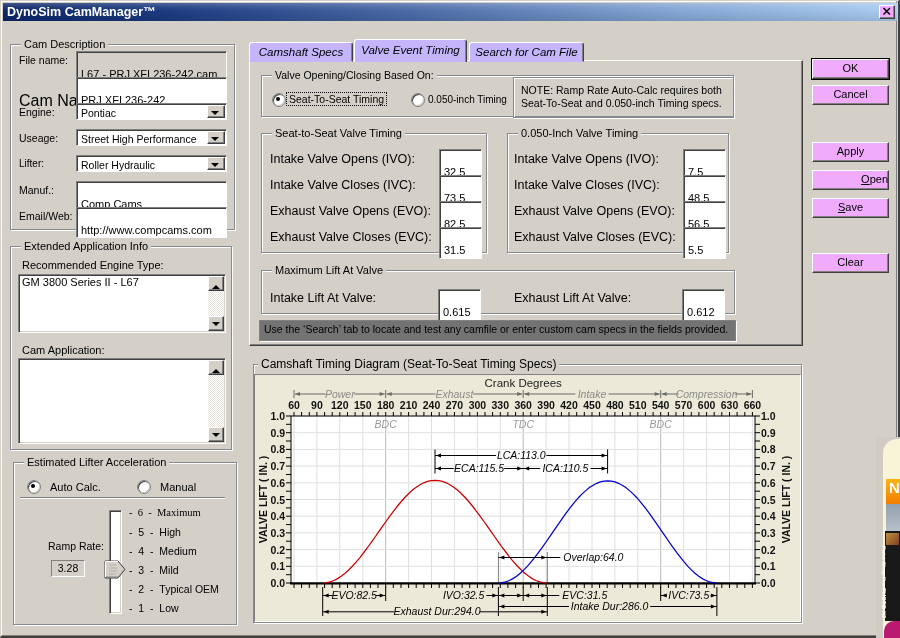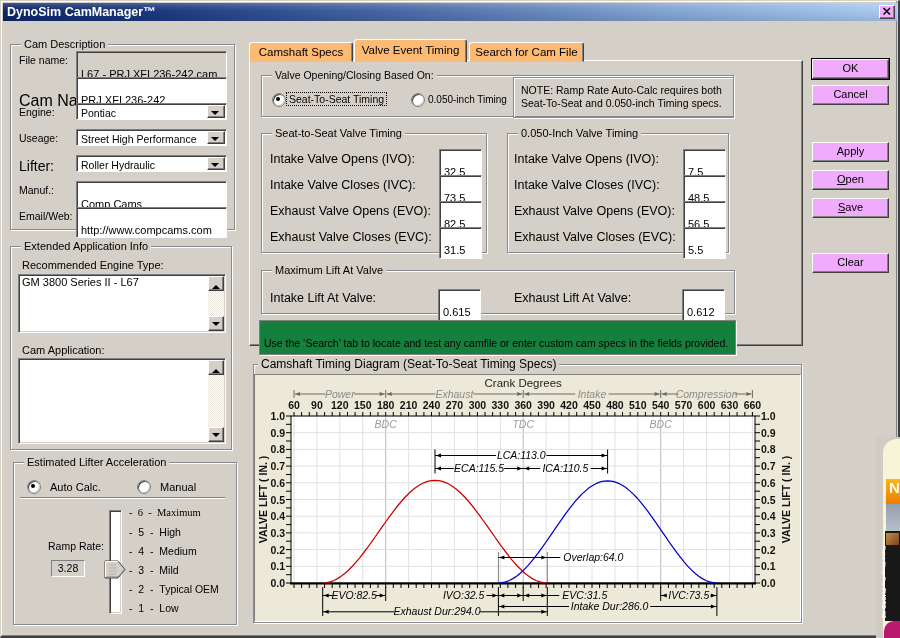--- a/index.html
+++ b/index.html
@@ -21,22 +21,22 @@
 .ddtxt{position:absolute;left:4px;top:3px;white-space:nowrap;font-size:10.5px;}
 .ddbtn{position:absolute;right:1px;top:1px;width:16px;bottom:1px;background:#d4d0c8;
        border:1px solid;border-color:#fff #404040 #404040 #fff;box-shadow:inset -1px -1px 0 #808080;}
 .tri{position:absolute;left:3px;top:5px;width:0;height:0;border:4px solid transparent;border-top-color:#000;}
 .sb{position:absolute;right:1px;top:1px;bottom:1px;width:16px;
     background-color:#e8e4dc;background-image:linear-gradient(45deg,#fff 25%,transparent 25%,transparent 75%,#fff 75%),linear-gradient(45deg,#fff 25%,transparent 25%,transparent 75%,#fff 75%);background-size:2px 2px;background-position:0 0,1px 1px;}
 .sbb{position:absolute;left:0;width:14px;height:13px;background:#d4d0c8;border:1px solid;
      border-color:#fff #404040 #404040 #fff;box-shadow:inset -1px -1px 0 #808080;}
 .utri{position:absolute;left:3px;top:4px;width:0;height:0;border:4px solid transparent;border-bottom-color:#000;}
 .dtri{position:absolute;left:3px;top:5px;width:0;height:0;border:4px solid transparent;border-top-color:#000;}
-.tab{position:absolute;background:#fdba74;border:1px solid;border-color:#fff #404040 transparent #fff;
-     box-shadow:inset -1px 0 0 #808080;border-radius:3px 3px 0 0;text-align:center;font-size:11.5px;}
+.tab{position:absolute;background:#c4b5fd;border:1px solid;border-color:#fff #404040 transparent #fff;
+     box-shadow:inset -1px 0 0 #808080;border-radius:3px 3px 0 0;text-align:center;font-size:11.5px;font-style:italic;}
 </style></head><body>
 <div class="abs" style="left:0;top:0;width:897px;height:635px;border:1px solid;border-right-width:2px;border-bottom-width:2px;border-color:#d4d0c8 #404040 #404040 #d4d0c8;"></div>
 <div class="abs" style="left:1px;top:1px;width:894px;height:633px;border:1px solid;border-color:#fff #808080 #808080 #fff;"></div>
 <div class="abs" style="left:3px;top:3px;width:894px;height:18px;background:linear-gradient(180deg,rgba(255,255,255,.22) 0,rgba(255,255,255,.08) 22%,rgba(255,255,255,0) 45%,rgba(0,0,0,.10) 100%),linear-gradient(90deg,#0d2668 0%,#1c3a80 18%,#4a6aa6 45%,#84a6d4 75%,#aacbf0 100%);"></div>
 <div class="abs" style="left:7px;top:5px;color:#fff;font-weight:bold;font-size:12.5px;">DynoSim CamManager™</div>
 <div class="btn" style="left:879px;top:5px;width:14px;height:12px;"><svg width="14" height="12" viewBox="0 0 14 12">
       <path d="M3.5 2 L10 8.5 M10 2 L3.5 8.5" stroke="#000" stroke-width="1.5"></path>
     </svg></div>
 <div class="abs group" style="left:10px;top:44px;width:223px;height:184px;">
     <span class="gtitle" style="left:10px;font-size:11px;">Cam Description</span>
@@ -52,21 +52,21 @@
       <span class="tri"></span>
     </span>
   </div>
 <div class="lbl" style="left:19px;top:132px;font-size:10.5px;">Useage:</div>
 <div class="dd" style="left:76px;top:129px;width:149px;height:15px;">
     <span class="ddtxt">Street High Performance</span>
     <span class="ddbtn">
       <span class="tri"></span>
     </span>
   </div>
-<div class="lbl" style="left:19px;top:158px;font-size:14px;">Lifter:</div>
+<div class="lbl" style="left:19px;top:158px;font-size:10px;">Lifter:</div>
 <div class="dd" style="left:76px;top:155px;width:149px;height:15px;">
     <span class="ddtxt">Roller Hydraulic</span>
     <span class="ddbtn">
       <span class="tri"></span>
     </span>
   </div>
 <div class="lbl" style="left:19px;top:184px;font-size:10.5px;">Manuf.:</div>
 <div class="field" style="left:76px;top:181px;width:145px;height:13px;background:#fff;">Comp Cams</div>
 <div class="lbl" style="left:19px;top:210px;font-size:10.5px;">Email/Web:</div>
 <div class="field" style="left:76px;top:207px;width:145px;height:13px;background:#fff;">http://www.compcams.com</div>
@@ -157,26 +157,26 @@
 <div class="field" style="left:683px;top:201px;width:37px;height:14px;background:#fff;">56.5</div>
 <div class="lbl" style="left:514px;top:230px;font-size:12.5px;">Exhaust Valve Closes (EVC):</div>
 <div class="field" style="left:683px;top:227px;width:37px;height:14px;background:#fff;">5.5</div>
 <div class="abs group" style="left:261px;top:270px;width:472px;height:42px;">
     <span class="gtitle" style="left:10px;font-size:11px;">Maximum Lift At Valve</span>
   </div>
 <div class="lbl" style="left:270px;top:291px;font-size:12.5px;">Intake Lift At Valve:</div>
 <div class="field" style="left:438px;top:289px;width:37px;height:14px;background:#fff;">0.615</div>
 <div class="lbl" style="left:514px;top:291px;font-size:12.5px;">Exhaust Lift At Valve:</div>
 <div class="field" style="left:682px;top:289px;width:37px;height:14px;background:#fff;">0.612</div>
-<div class="abs" style="left:259px;top:320px;width:471px;height:17px;background:#15803d;border:1px solid #808080;box-shadow:1px 1px 0 #fff;padding-top:16px;padding-left:4px;white-space:nowrap;font-size:10.5px;">Use the ‘Search’ tab to locate and test any camfile or enter custom cam specs in the fields provided.</div>
+<div class="abs" style="left:259px;top:320px;width:471px;height:17px;background:#737373;border:1px solid #808080;box-shadow:1px 1px 0 #fff;padding-top:2px;padding-left:4px;white-space:nowrap;font-size:10.5px;">Use the ‘Search’ tab to locate and test any camfile or enter custom cam specs in the fields provided.</div>
 <div class="abs" style="left:811px;top:58px;width:77px;height:20px;border:1px solid #000;"></div>
 <div class="btn" style="left:812px;top:59px;width:75px;height:18px;line-height:17px;">OK</div>
 <div class="btn" style="left:812px;top:85px;width:75px;height:18px;line-height:17px;">Cancel</div>
 <div class="btn" style="left:812px;top:142px;width:75px;height:18px;line-height:17px;">Apply</div>
-<div class="btn" style="left:812px;top:170px;width:75px;height:18px;line-height:17px;"><u>O</u>pen</div>
+<div class="btn" style="left:812px;top:170px;width:75px;height:18px;line-height:17px;text-align:right;"><u>O</u>pen</div>
 <div class="btn" style="left:812px;top:198px;width:75px;height:18px;line-height:17px;"><u>S</u>ave</div>
 <div class="btn" style="left:812px;top:253px;width:75px;height:18px;line-height:17px;">Clear</div>
 <div class="abs group" style="left:253px;top:364px;width:547px;height:257px;">
     <span class="gtitle" style="left:4px;font-size:12px;">Camshaft Timing Diagram (Seat-To-Seat Timing Specs)</span>
   </div>
 <div class="abs" style="left:254px;top:374px;width:545px;height:246px;background:#ece9d8;border:1px solid;border-color:#808080 #fff #fff #808080;"></div>
 <div class="abs" style="left:256px;top:375px;width:543px;height:245px;"><svg width="543" height="245" viewBox="0 0 543 245" font-family="Liberation Sans, sans-serif">
       <rect x="35" y="41" width="464" height="167" fill="#ffffff"></rect>
       <line x1="38.0" y1="41.0" x2="38.0" y2="208.0" stroke="#e0e0e0" stroke-width="1"></line>
       <line x1="60.9" y1="41.0" x2="60.9" y2="208.0" stroke="#e0e0e0" stroke-width="1"></line>

